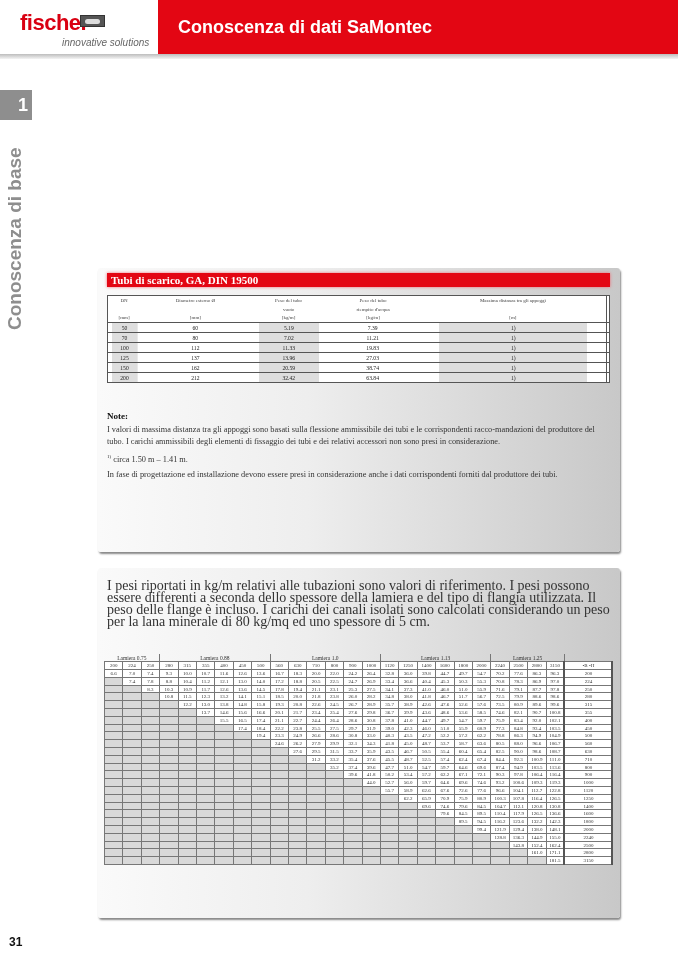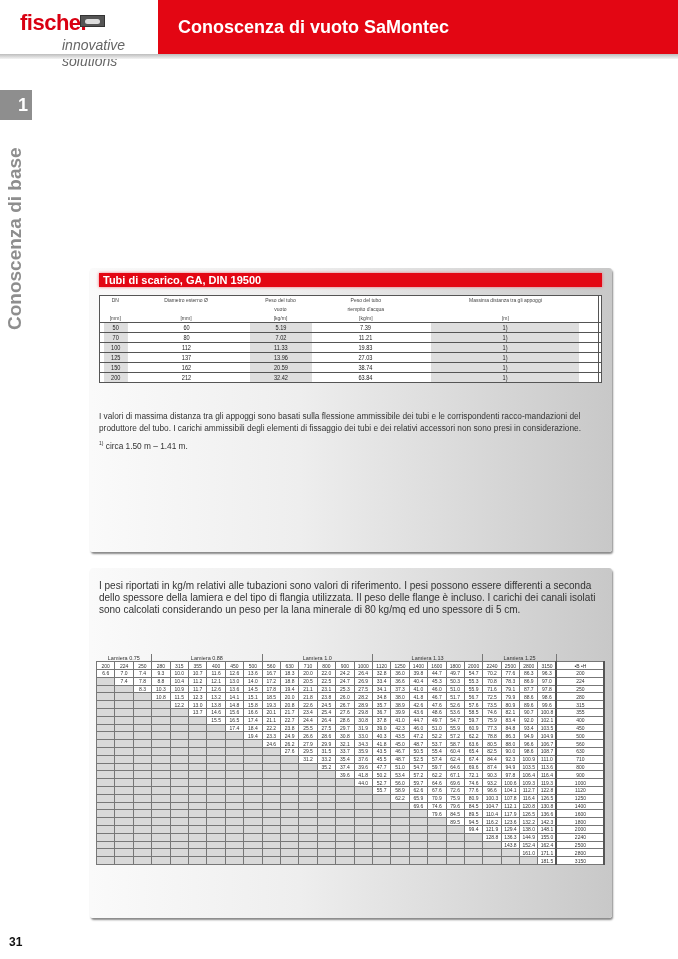--- a/index.html
+++ b/index.html
@@ -4,47 +4,47 @@
 <style>
   * { box-sizing: border-box; margin: 0; padding: 0; }
   html, body { width: 678px; height: 959px; background: #ffffff; overflow: hidden; }
   body { position: relative; font-family: "Liberation Sans", sans-serif; color: #222; }
 
   .header { position: absolute; left: 0; top: 0; width: 678px; height: 54px; display: flex; }
   .logo-box { width: 158px; height: 54px; background: #fff; position: relative; }
   .logo-word { position: absolute; left: 20px; top: 10px; font-weight: bold; font-size: 22px; color: #d90012; letter-spacing: -0.5px; }
   .logo-mark { position: absolute; left: 80px; top: 15px; width: 25px; height: 12px; background: #555; border: 1px solid #333; }
   .logo-mark::after { content: ""; position: absolute; left: 4px; top: 3px; width: 15px; height: 5px; background: #ddd; border-radius: 3px; }
-  .logo-tag { position: absolute; left: 62px; top: 37px; font-style: italic; font-size: 14px; color: #666; }
+  .logo-tag { position: absolute; left: 62px; top: 37px; font-style: italic; font-size: 10px; color: #666; }
   .title-bar { flex: 1; height: 54px; background: #e30613; display: flex; align-items: center; padding-left: 20px; }
   .title-bar span { color: #fff; font-weight: bold; font-size: 18px; }
   .header-shadow { position: absolute; left: 0; top: 54px; width: 678px; height: 5px; background: linear-gradient(#bdbdbd, #f4f4f4); }
 
   .chapter-num { position: absolute; left: 0; top: 90px; width: 32px; height: 30px; background: #8e8e8e; color: #fff; font-weight: bold; font-size: 18px; display: flex; align-items: center; justify-content: flex-end; padding-right: 4px; }
   .chapter-label { position: absolute; left: 4px; top: 330px; transform-origin: left top; transform: rotate(-90deg); font-weight: bold; font-size: 19px; color: #8e8e8e; white-space: nowrap; }
 
-  .panel { position: absolute; left: 90px; width: 522px; border-radius: 3px; background: linear-gradient(90deg, #fafafa 0%, #eeeeee 40%, #c8c8c8 100%); box-shadow: 1px 2px 2px #888; }
+  .panel { position: absolute; left: 98px; width: 522px; border-radius: 3px; background: linear-gradient(90deg, #fafafa 0%, #eeeeee 40%, #c8c8c8 100%); box-shadow: 1px 2px 2px #888; font-family: Liberation Serif, serif; }
   .panel1 { top: 268px; height: 284px; }
   .panel2 { top: 568px; height: 350px; }
 
   .red-band { background: #e30613; color: #fff; font-weight: bold; font-size: 11px; padding: 1px 4px; height: 14px; line-height: 12px; box-shadow: 0 0 3px #f26b75; }
 
   table { border-collapse: collapse; }
   .t1 { position: absolute; left: 9px; top: 27px; width: 503px; font-size: 6.5px; background: #fff; border: 1px solid #555; }
   .t1 th { font-weight: normal; color: #444; font-size: 5px; height: 9px; text-align: center; }
   .t1 td { height: 10px; text-align: center; border-top: 1px solid #555; font-size: 7px; transform: scaleX(0.8); }
   .t1 td.sh { background: #dedede; }
   .t1 td.last, .t1 th.last { border-left: 1px solid #555; }
 
   .note { position: absolute; left: 9px; top: 142px; width: 505px; font-size: 8.3px; line-height: 12px; color: #333; }
   .note h4 { font-size: 9px; color: #111; margin-bottom: 2px; }
   .note p { margin-bottom: 3px; }
   .note sup { font-size: 5px; }
 
-  .intro { position: absolute; left: 9px; top: 12px; width: 508px; font-size: 10px; line-height: 12px; color: #333; }
+  .intro { position: absolute; left: 9px; top: 12px; width: 508px; font-size: 14px; line-height: 12px; color: #333; }
   .band2 { position: absolute; left: 9px; top: 67px; width: 503px; }
 
   .t2wrap { position: absolute; left: 6px; top: 86px; width: 508px; }
   .t2 { width: 508px; table-layout: fixed; font-size: 5px; }
   .t2 td { height: 7.8px; border: 1px solid #777; text-align: center; padding: 0; color: #333; background: #fff; overflow: hidden; white-space: nowrap; }
   .t2 td.e { background: #d9d9d9; }
   .t2 td.rl { border-left: 2px solid #555; border-right: 2px solid #555; font-size: 5px; }
   .t2 .grp td { border: none; background: transparent; text-decoration: underline; font-size: 5.5px; }
   .t2 .grp td.gs { border-right: 1px solid #777; }
 
@@ -53,21 +53,21 @@
 </head>
 <body>
 
 <div class="header">
   <div class="logo-box">
     <span class="logo-word">fischer</span>
     <span class="logo-mark"></span>
     <span class="logo-tag">innovative solutions</span>
   </div>
   <div class="title-bar">
-    <span>Conoscenza di vuoto SaMontec</span>
+    <span>Conoscenza di dati SaMontec</span>
   </div>
 </div>
 <div class="header-shadow"></div>
 
 <div class="chapter-num">1</div>
 <div class="chapter-label">Conoscenza di base</div>
 
 <div class="panel panel1">
   <div class="red-band" style="position:absolute;left:9px;top:5px;width:503px;">Tubi di scarico, GA, DIN 19500</div>
   <table class="t1">
@@ -142,22 +142,24 @@
           <td class="sh">200</td>
           <td>212</td>
           <td class="sh">32.42</td>
           <td>63.84</td>
           <td class="sh">1)</td>
           <td class="last"></td>
         </tr>
       </tbody>
   </table>
   <div class="note">
+    <h4>Note:</h4>
     <p>I valori di massima distanza tra gli appoggi sono basati sulla flessione ammissibile dei tubi e le corrispondenti racco-mandazioni del produttore del tubo. I carichi ammissibili degli elementi di fissaggio dei tubi e dei relativi accessori non sono presi in considerazione.</p>
     <p><sup>1)</sup><span> circa 1.50 m – 1.41 m.</span></p>
+    <p>In fase di progettazione ed installazione devono essere presi in considerazione anche i dati corrispondenti forniti dal produttore dei tubi.</p>
   </div>
 </div>
 
 <div class="panel panel2">
   <div class="intro">I pesi riportati in kg/m relativi alle tubazioni sono valori di riferimento. I pesi possono essere differenti a seconda dello spessore della lamiera e del tipo di flangia utilizzata. Il peso delle flange è incluso. I carichi dei canali isolati sono calcolati considerando un peso per la lana minerale di 80 kg/mq ed uno spessore di 5 cm.</div>
   <div class="t2wrap">
     <table class="t2">
       <colgroup id="t2-cols">
           <col style="width: 18.4px;">
           <col style="width: 18.4px;">

